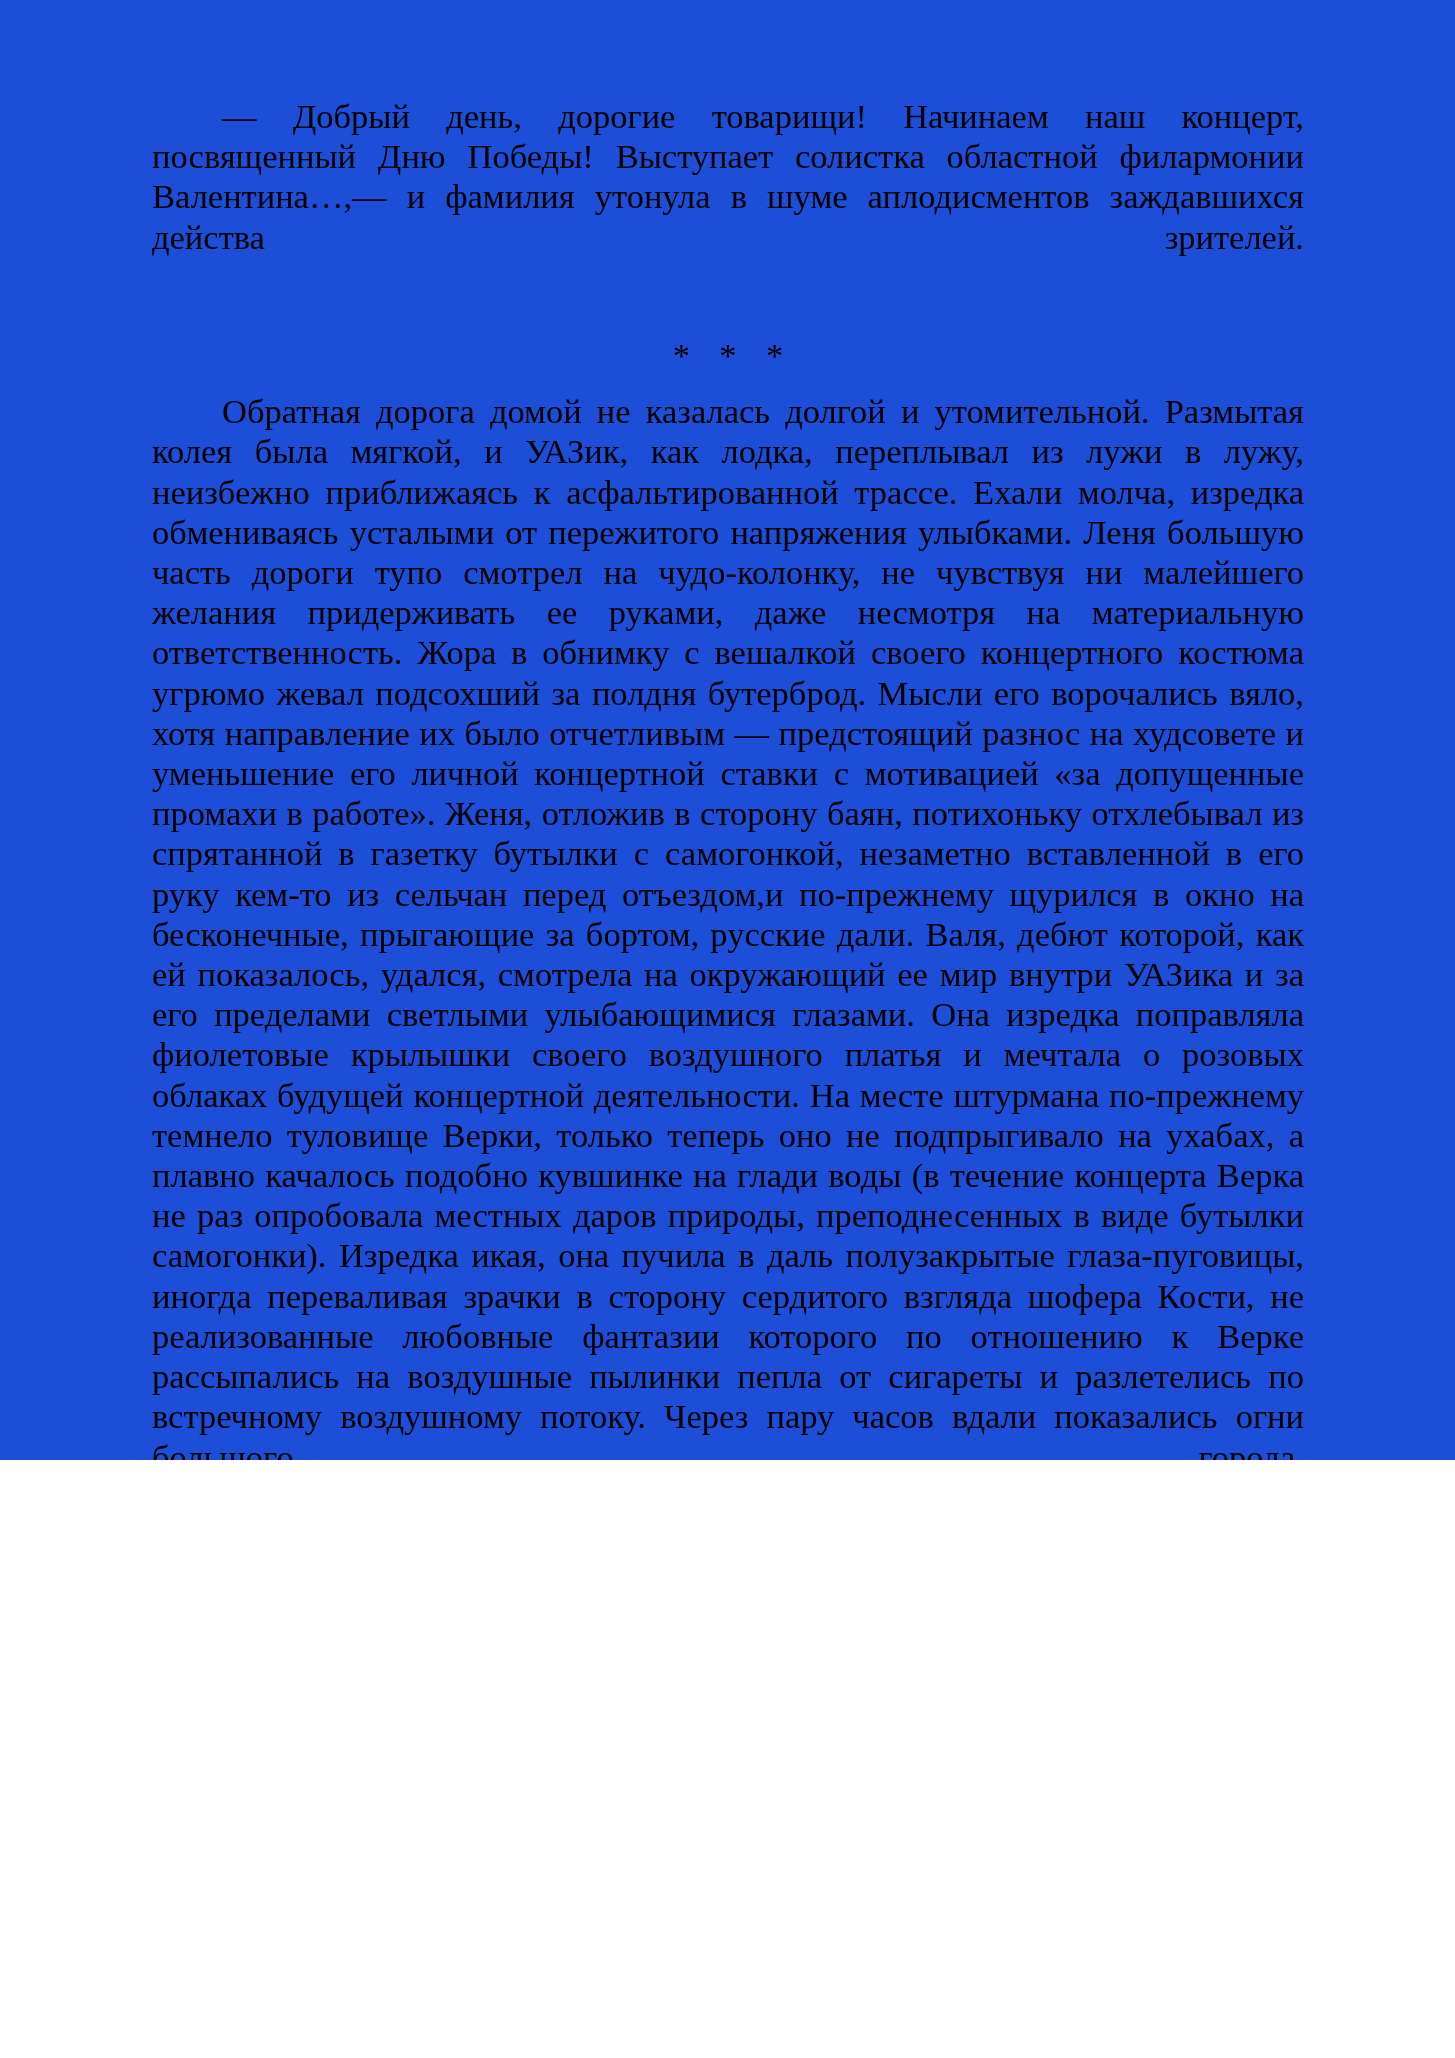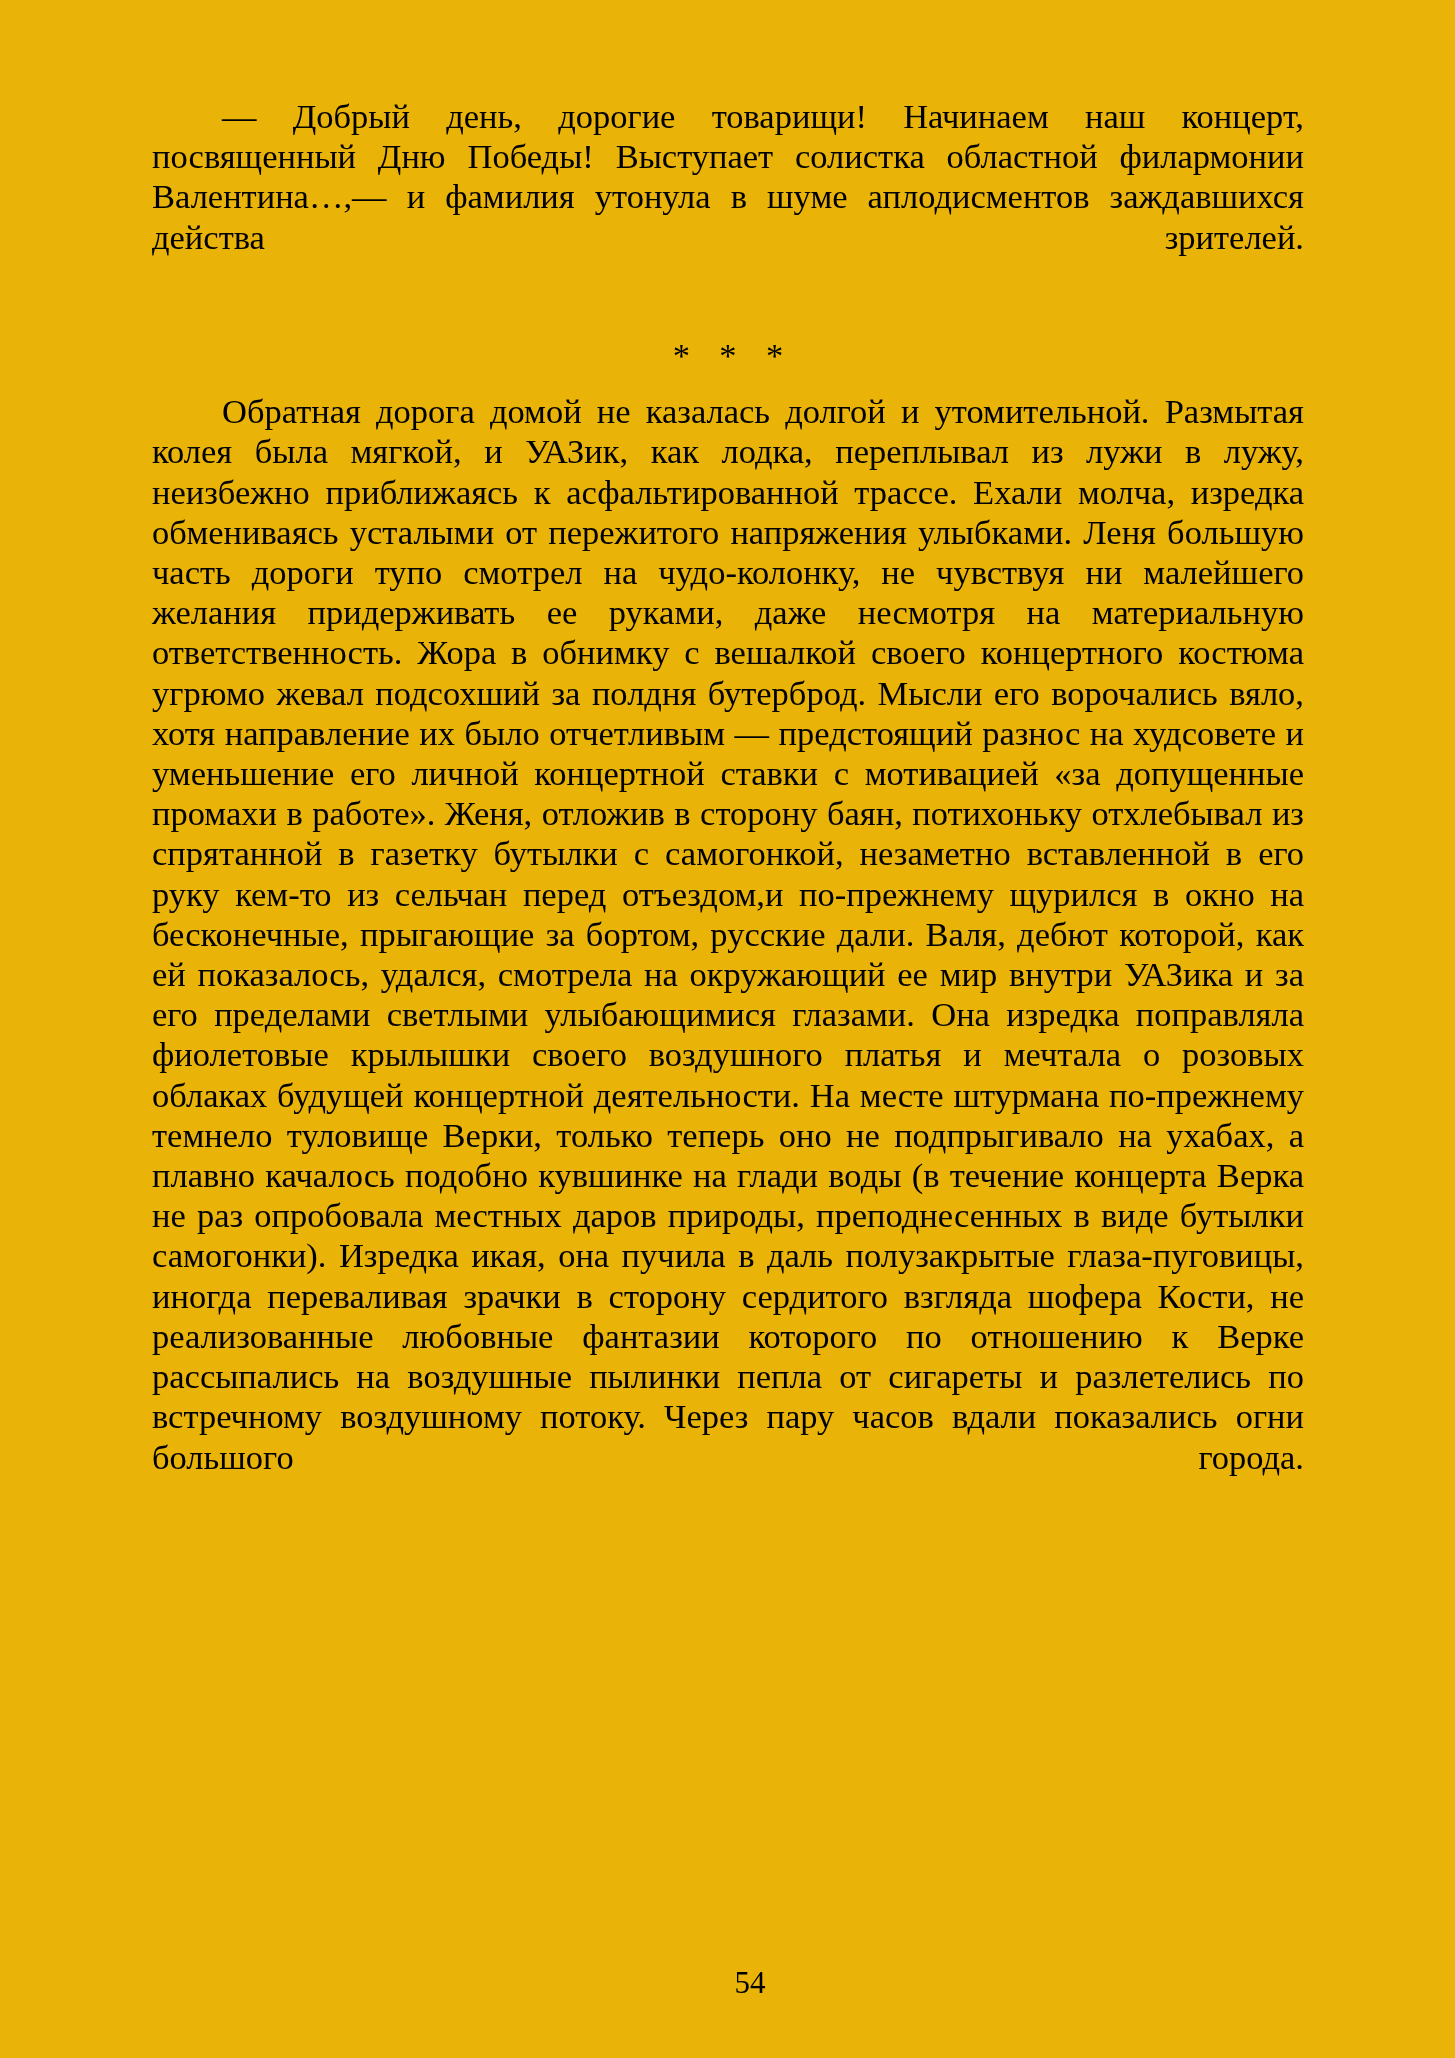--- a/index.html
+++ b/index.html
@@ -8,23 +8,23 @@
     padding: 0;
     background: #ffffff;
   }
   body {
     font-family: "Liberation Serif", "DejaVu Serif", serif;
     color: #000000;
   }
   .page {
     position: relative;
     width: 1455px;
-    height: 2058px;
+    height: 1460px;
     margin: 0 auto;
-    background: #eab308;
+    background: #1d4ed8;
     box-sizing: border-box;
     overflow: hidden;
   }
   .content {
     position: absolute;
     left: 152px;
     top: 96px;
     width: 1152px;
   }
   p.body-text {

